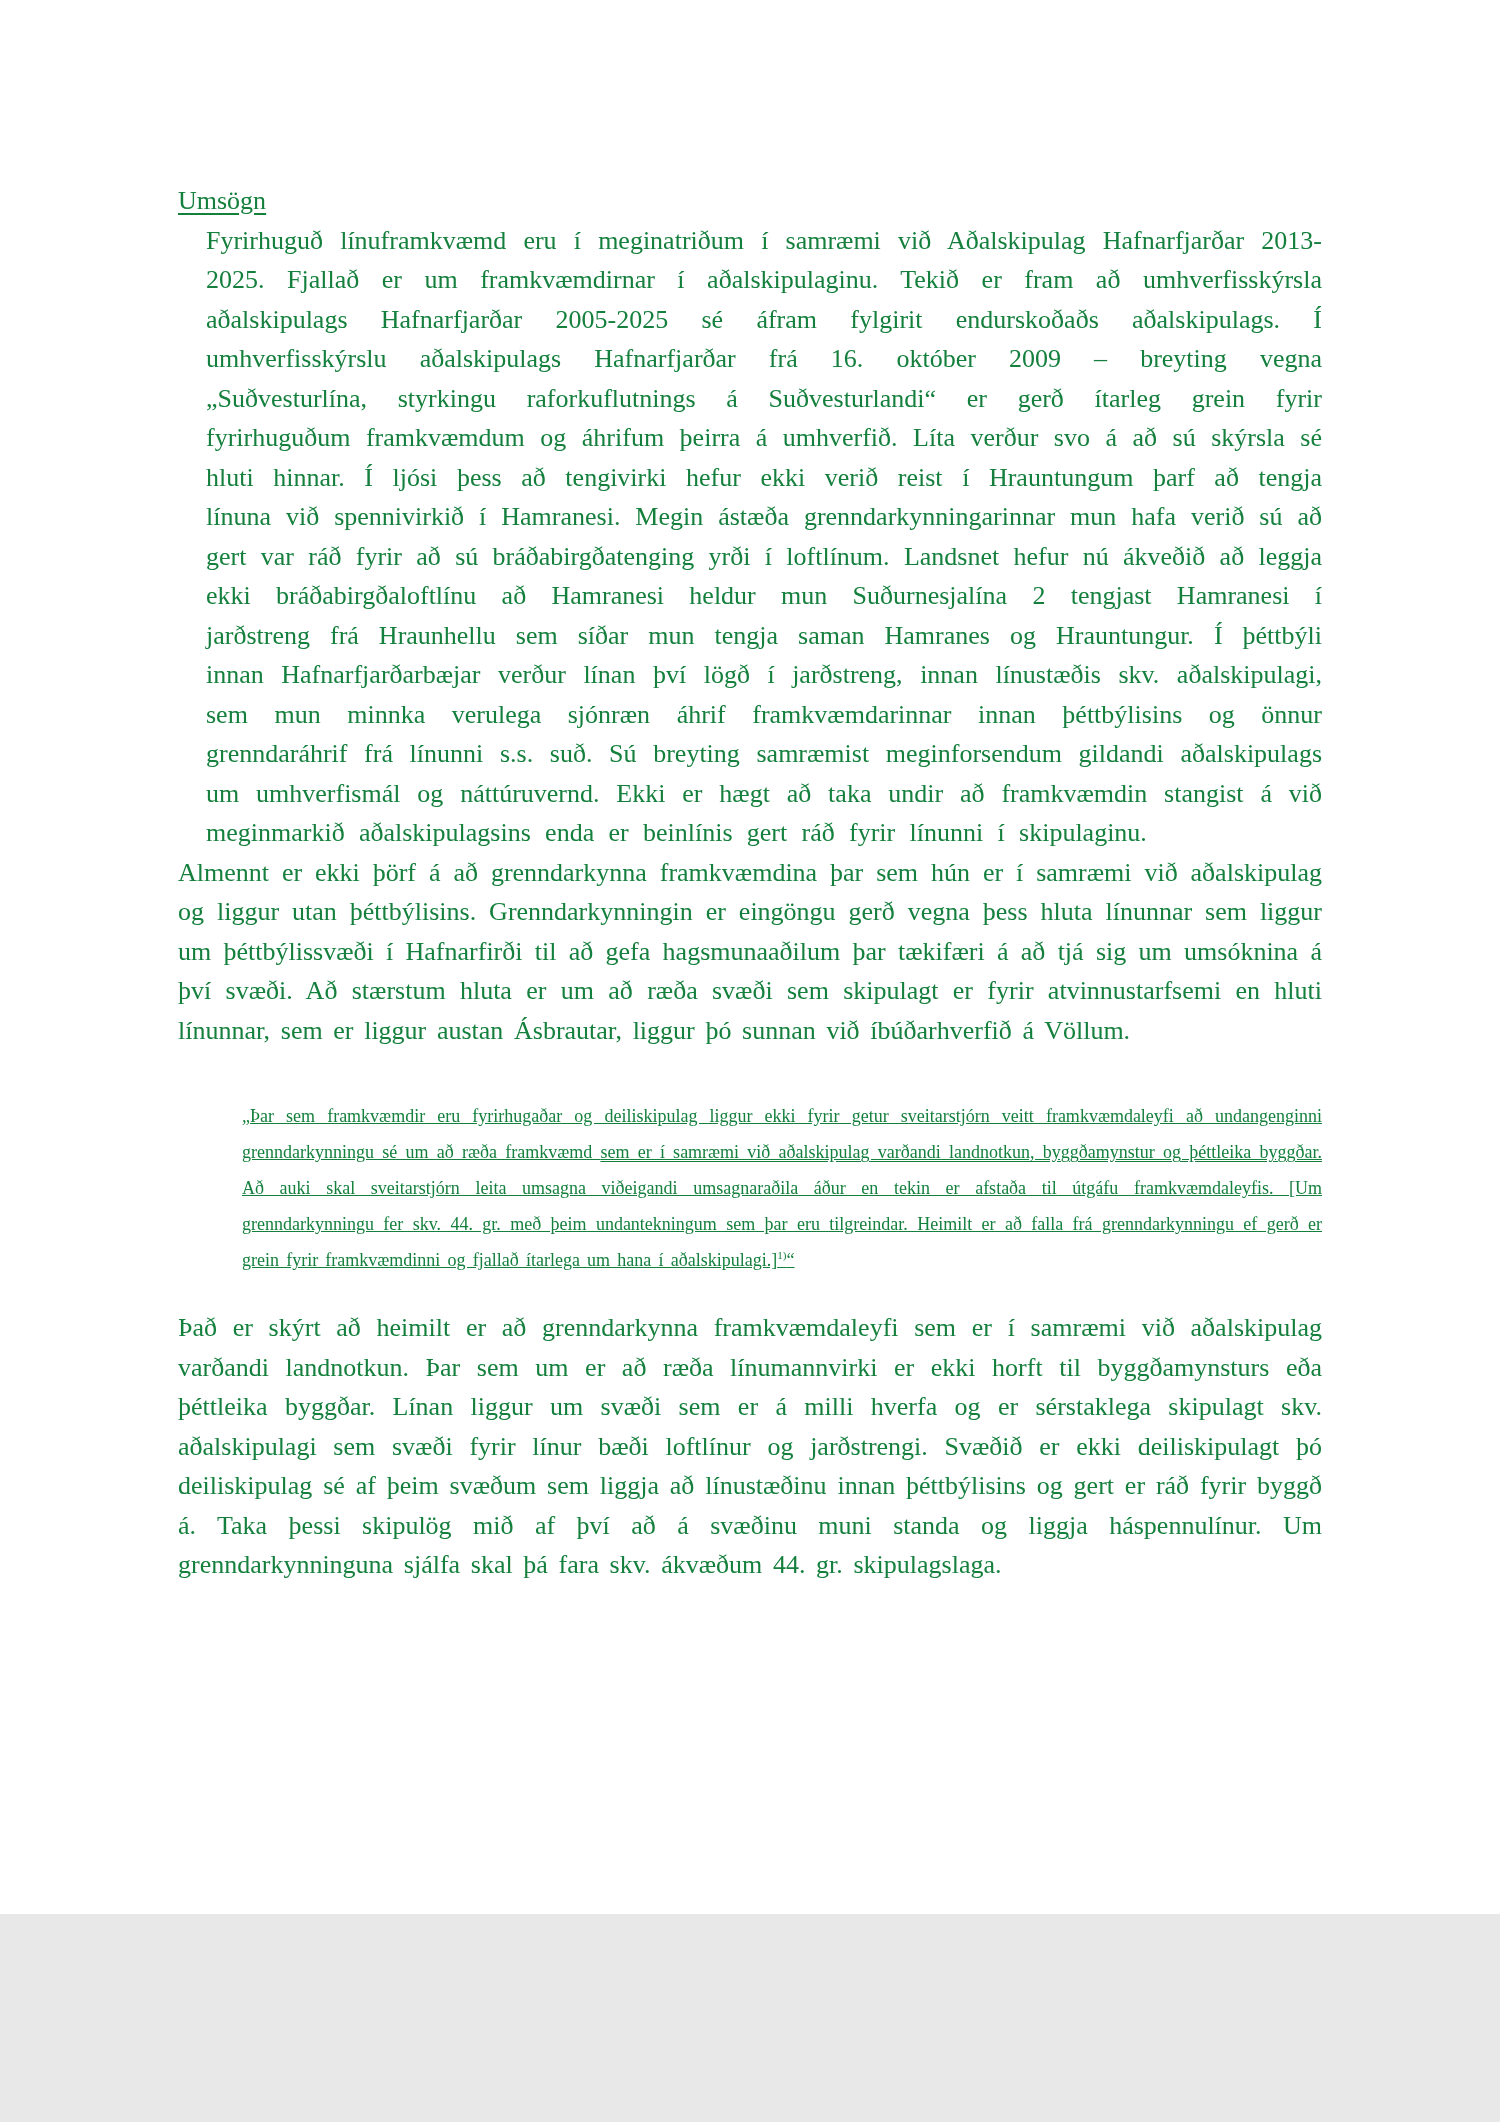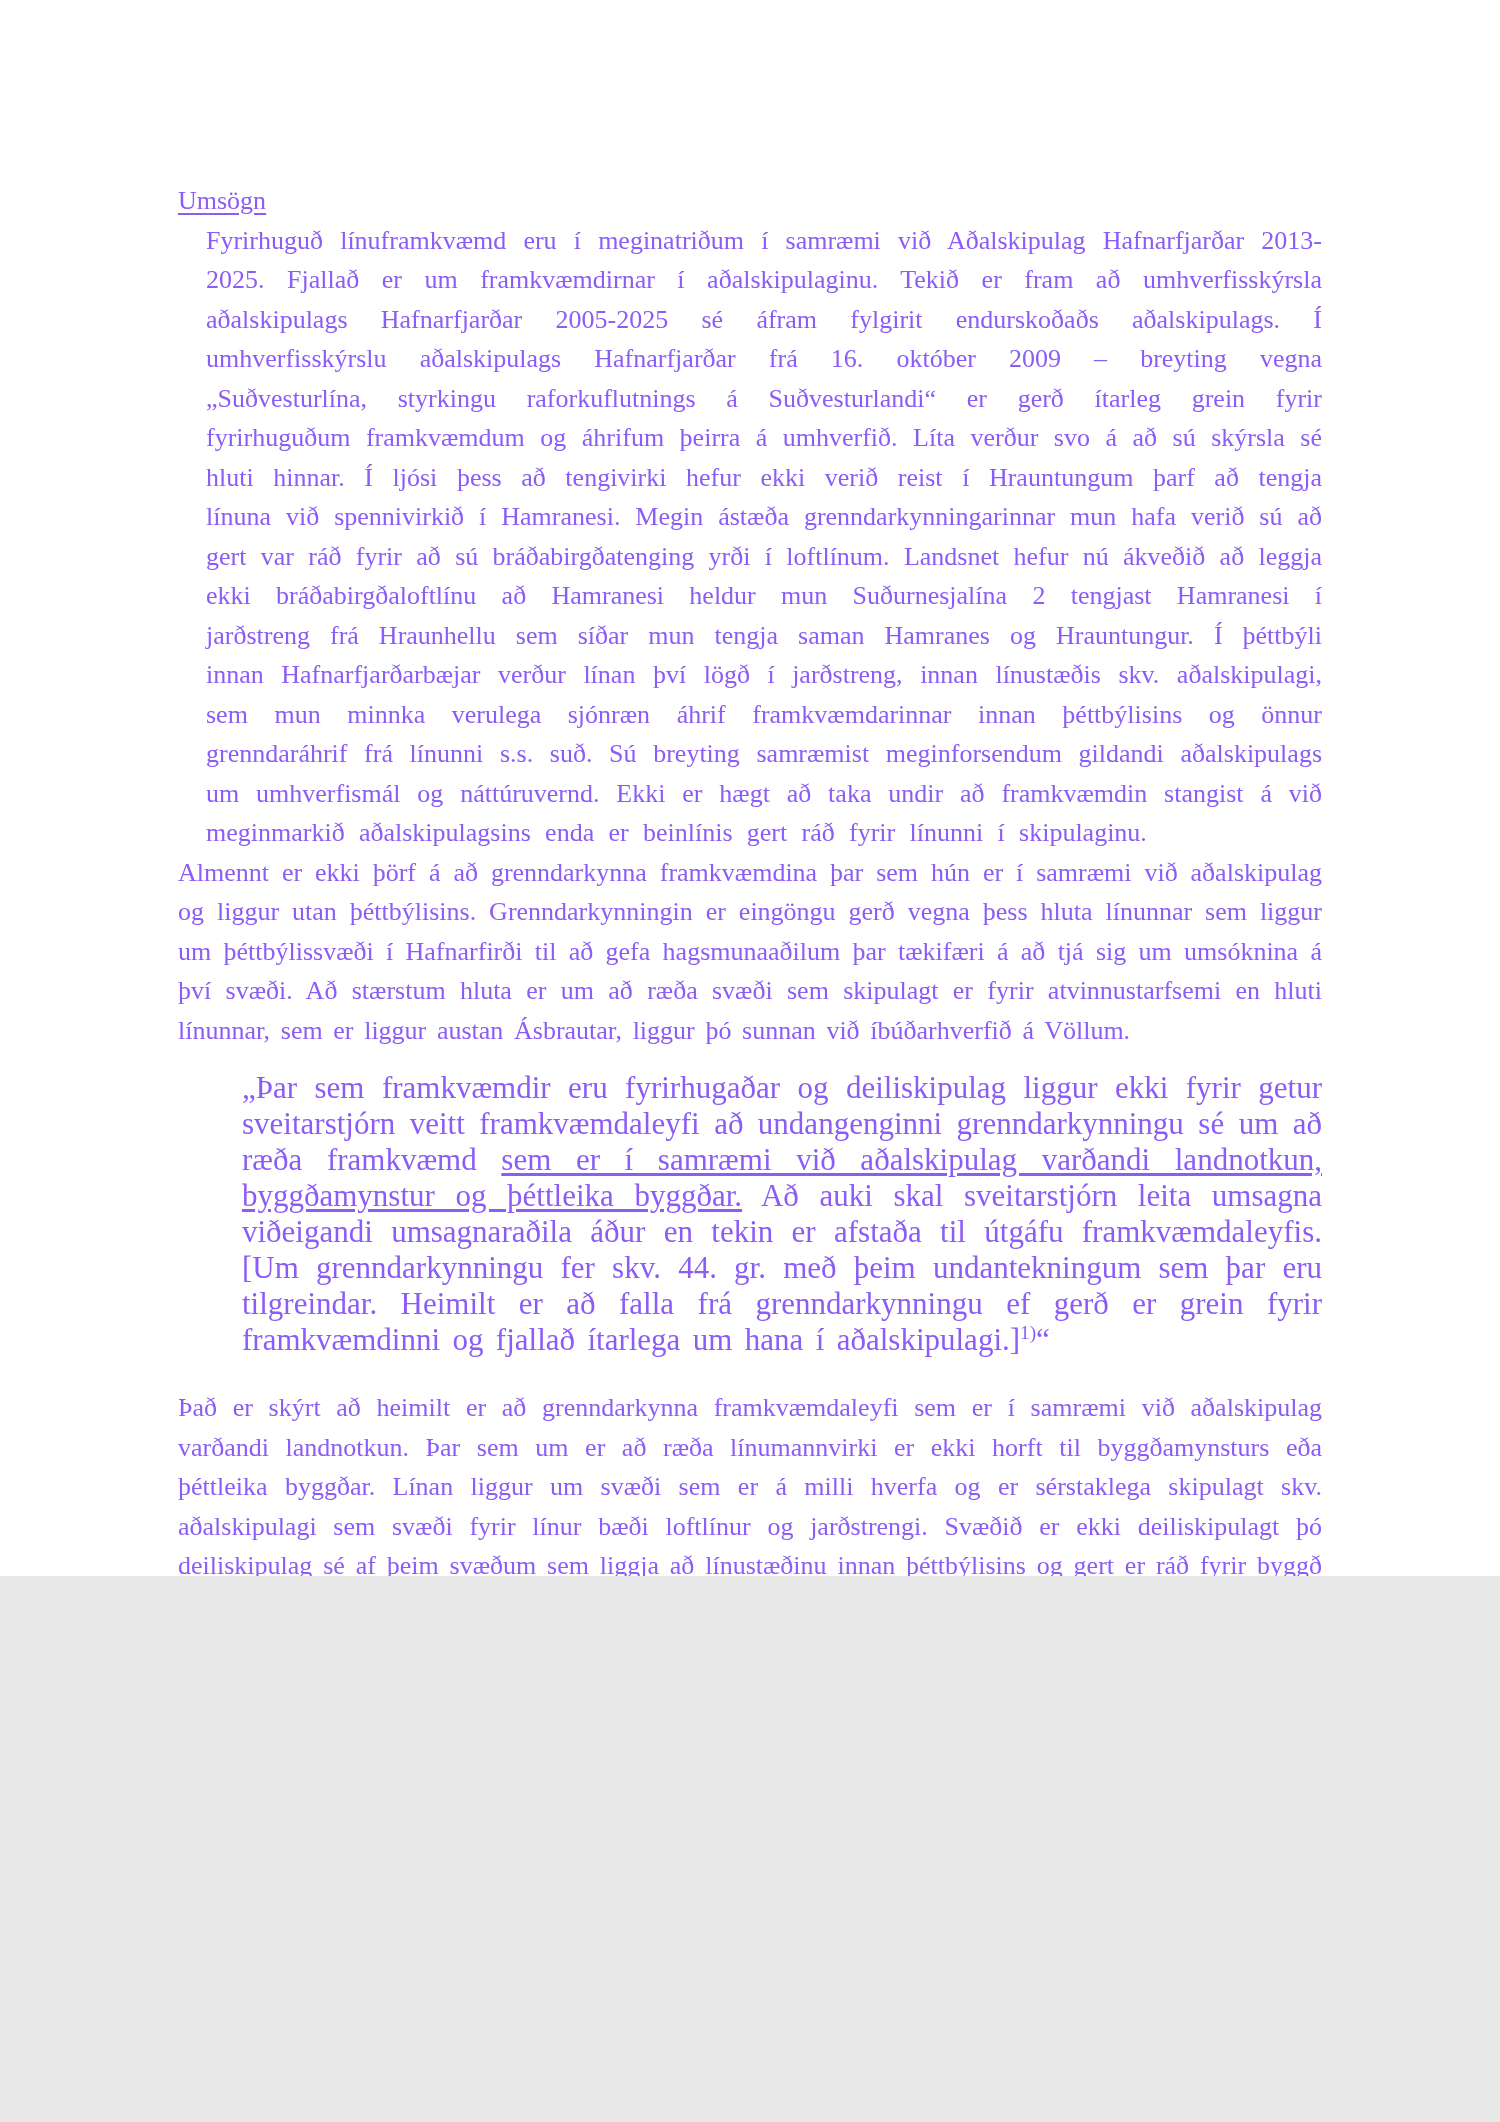--- a/index.html
+++ b/index.html
@@ -3,25 +3,25 @@
 <meta charset="utf-8">
 <style>
   html, body {
     margin: 0;
     padding: 0;
     background: #e8e8e8;
   }
   .page {
     position: relative;
     width: 1500px;
-    height: 1576px;
+    height: 1914px;
     margin: 0 auto;
     background: #ffffff;
     font-family: "Liberation Serif", "DejaVu Serif", serif;
-    color: #8b5cf6;
+    color: #15803d;
     overflow: hidden;
   }
   .content {
     position: absolute;
     top: 181px;
     left: 178px;
     width: 1144px;
   }
   .doc-title {
     font-size: 26px;
@@ -42,26 +42,27 @@
   p.loose   { word-spacing: 0.30em; margin-left: 28px; }
   p.medium  { word-spacing: 0.16em; }
   p.intro-line {
     font-size: 26px;
     line-height: 39.5px;
     margin: 28px 0 0 0;
     text-align: left;
   }
   .spaced { margin-top: 28px; }
   .quote-block {
-    margin: 20px 0 30px 64px;
-    font-size: 31px;
+    margin: 48px 0 30px 64px;
+    font-size: 18px;
     line-height: 36px;
     text-align: justify;
     text-justify: inter-word;
     word-spacing: 0.15em;
+    text-decoration: underline;
   }
   .quote-underline {
     text-decoration: underline;
     text-underline-offset: 3px;
   }
   .footnote-marker {
     font-size: 0.62em;
     vertical-align: super;
     line-height: 0;
   }

